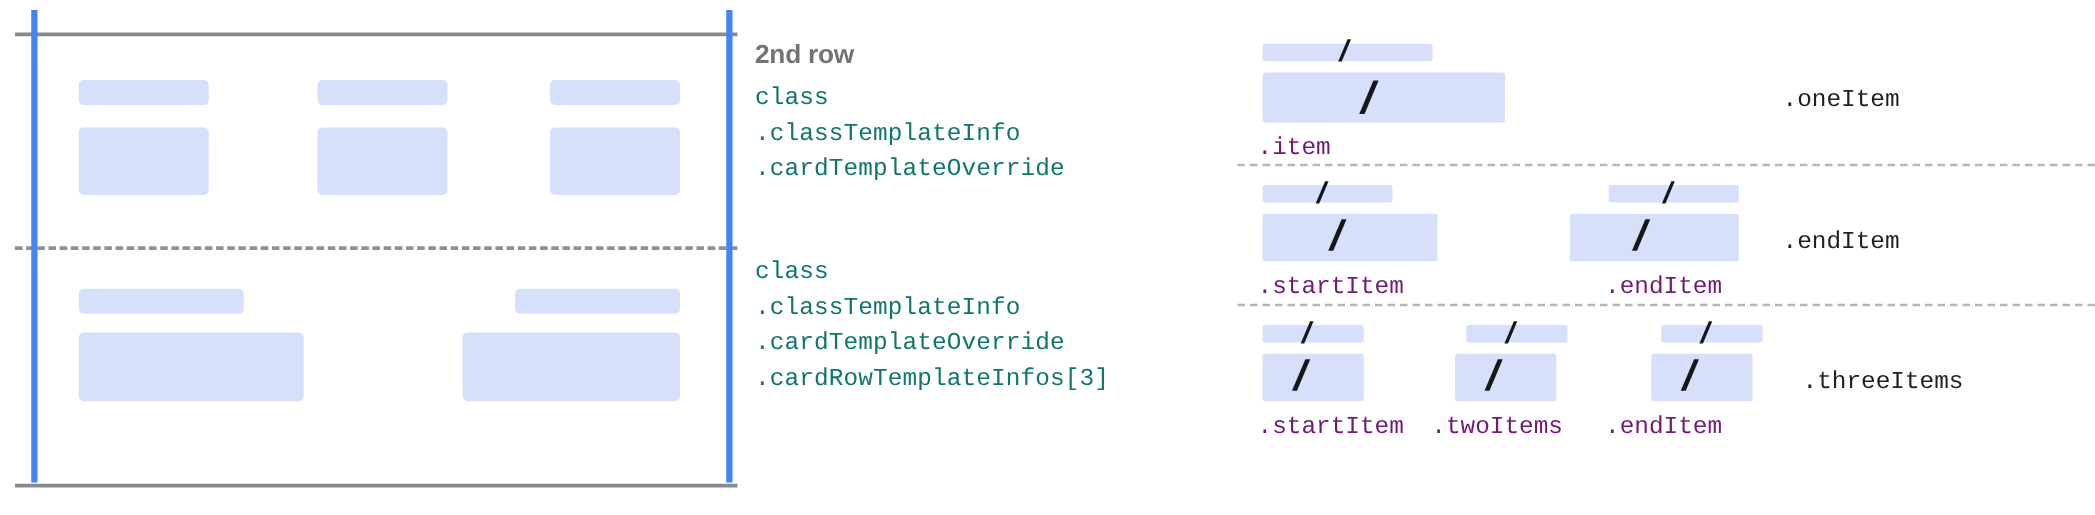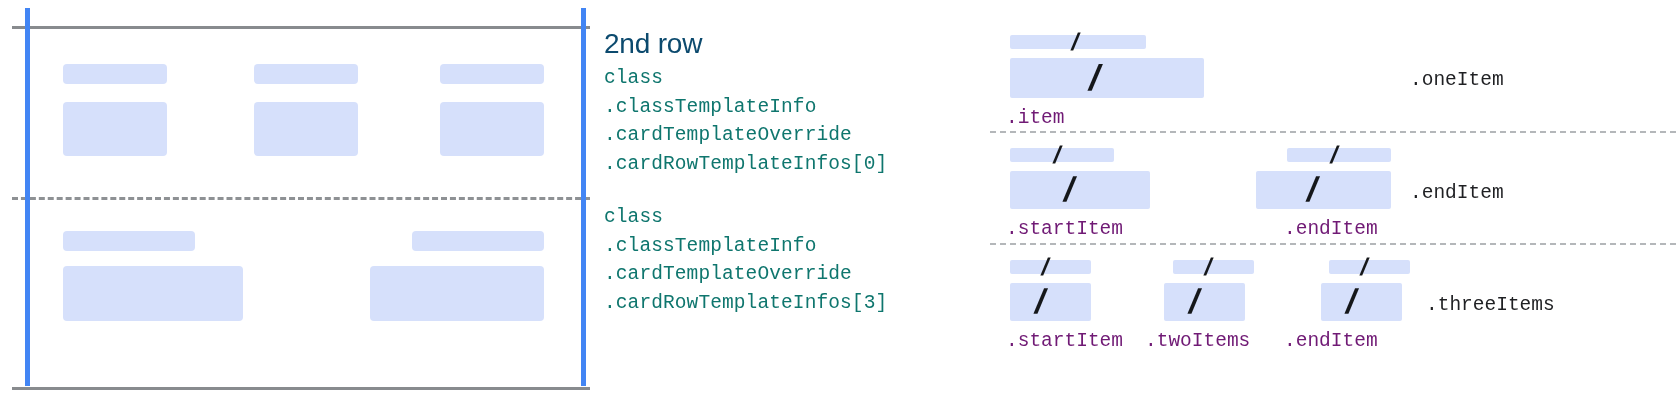--- a/index.html
+++ b/index.html
@@ -47,23 +47,23 @@
 
   .ph { position: absolute; background: #d6e0fb; border-radius: 4px; }
 
   
   .text-col { position: absolute; left: 604px; top: 0; width: 380px; height: 412px; }
   .block-2nd { position: absolute; top: 28px;  left: 0; }
   .block-3rd { position: absolute; top: 203px; left: 0; }
 
   .row-heading {
     font-family: "Liberation Sans", sans-serif;
-    font-size: 28px;
-    font-weight: normal;
-    color: #0c4a6e;
+    font-size: 21px;
+    font-weight: bold;
+    color: #737373;
     line-height: 32px;
     letter-spacing: -0.2px;
     margin: 0 0 4px 0;
     white-space: nowrap;
   }
   .code-line {
     font-family: "Liberation Mono", monospace;
     font-size: 19.5px;
     line-height: 28.5px;
     color: #0f766e;
@@ -114,20 +114,21 @@
     white-space: nowrap;
   }
 
   .variant-name {
     position: absolute;
     font-family: "Liberation Mono", monospace;
     font-size: 19.5px;
     line-height: 24px;
     color: #1f2023;
     white-space: nowrap;
+    margin-left: 16px;
   }
 </style>
 </head>
 <body>
 
 <div id="stage">
 
   <div class="left-panel">
 
     <div class="hrule top"></div>
@@ -153,21 +154,20 @@
     <div class="ph" style="left:370px; top:266px; width:174px; height:55px;"></div>
   </div>
 
   <div class="text-col">
 
     <div class="block-2nd">
       <div class="row-heading">2nd row</div>
       <div class="code-line">class</div>
       <div class="code-line">.classTemplateInfo</div>
       <div class="code-line">.cardTemplateOverride</div>
-      <div class="code-line">.cardRowTemplateInfos[0]</div>
     </div>
 
     <div class="block-3rd">
       <div class="code-line">class</div>
       <div class="code-line">.classTemplateInfo</div>
       <div class="code-line">.cardTemplateOverride</div>
       <div class="code-line">.cardRowTemplateInfos[3]</div>
     </div>
   </div>
 

